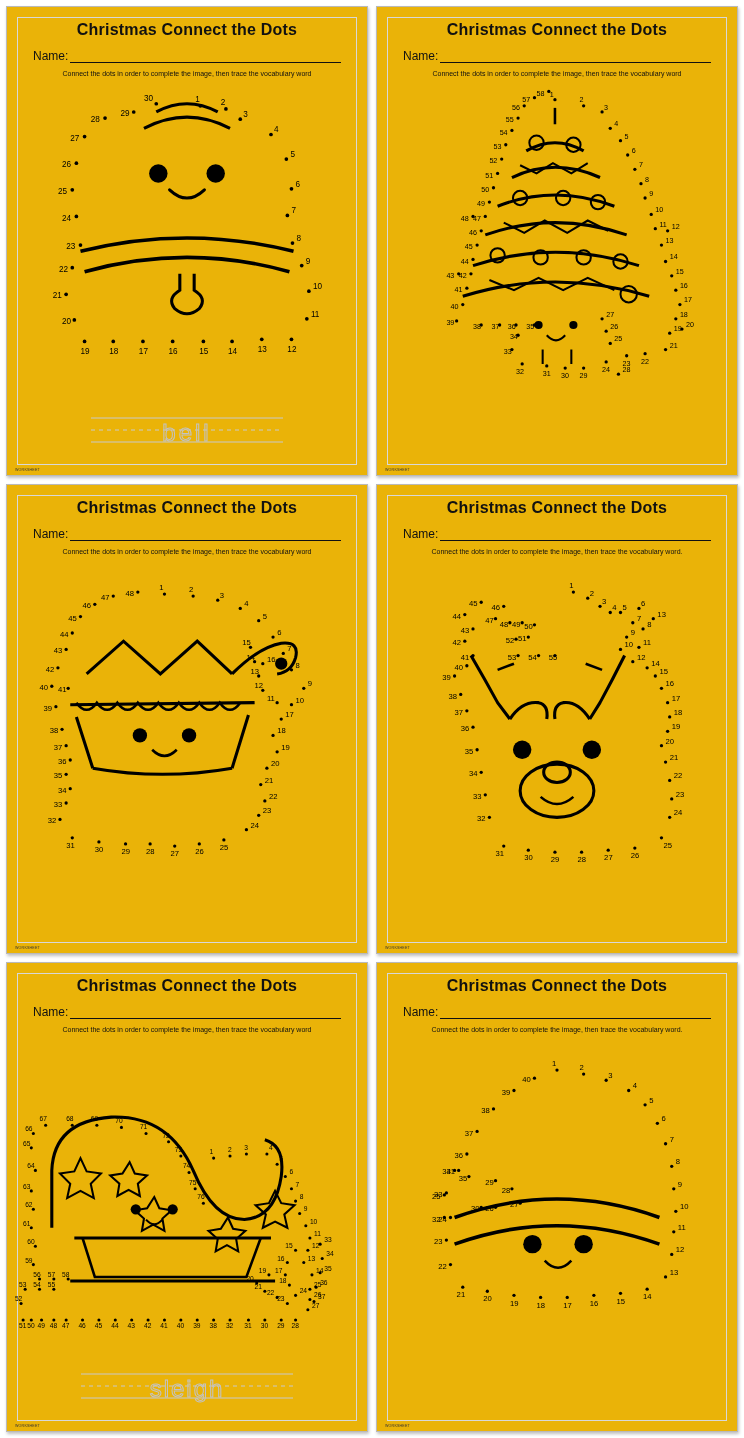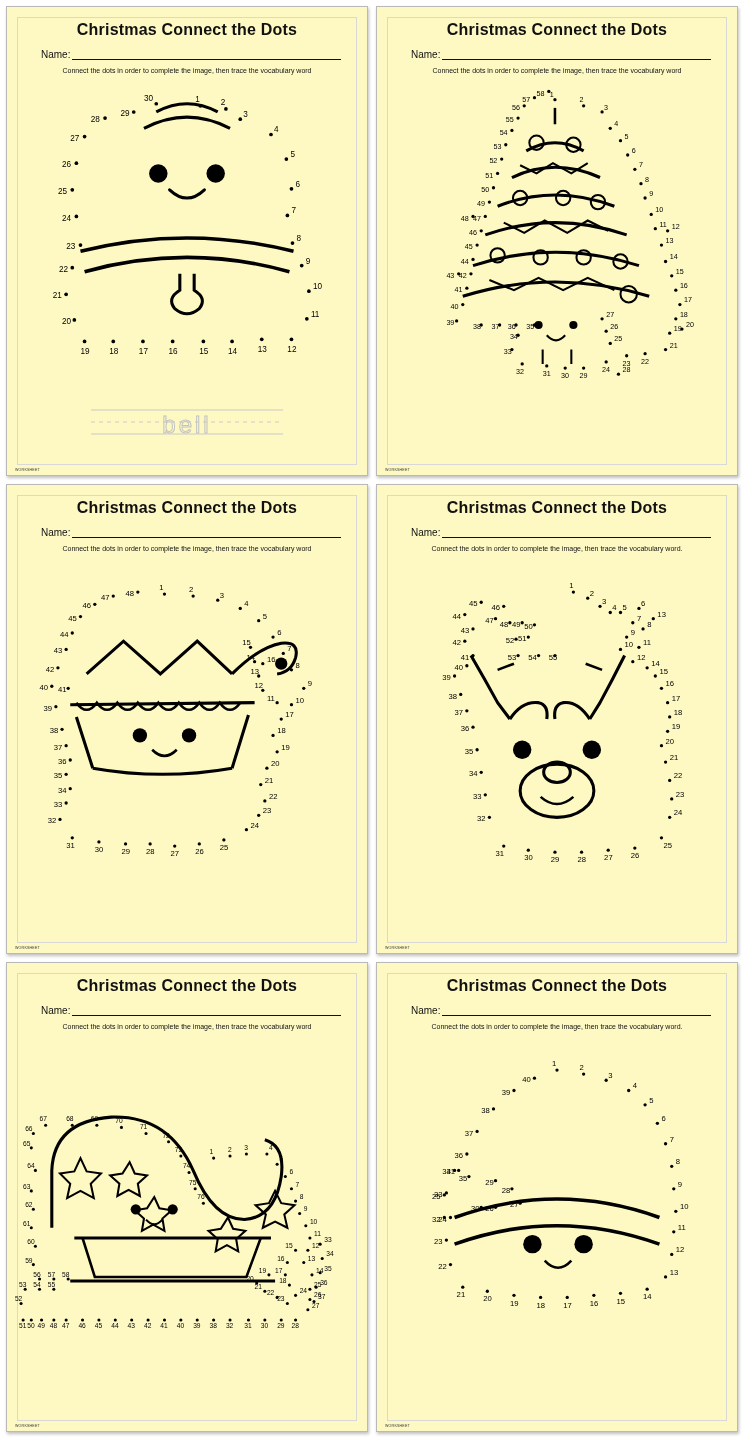--- a/index.html
+++ b/index.html
@@ -8,43 +8,43 @@
     width:744px;height:1438px;
     display:grid;
     grid-template-columns:1fr 1fr;
     grid-template-rows:repeat(3,1fr);
     gap:8px;
     padding:6px;
     box-sizing:border-box;
   }
   .page{
     position:relative;
-    background:#fef9c3;
+    background:#eab308;
     border:1px solid #b9b9b9;
     box-shadow:1px 2px 3px rgba(0,0,0,.25);
     box-sizing:border-box;
     overflow:hidden;
   }
   .page-inner{
     position:absolute;
     left:10px;right:10px;top:10px;bottom:10px;
     border:1px solid #d8d8d8;
     box-sizing:border-box;
   }
   .title{
     text-align:center;
     font-size:16px;
     font-weight:700;
     letter-spacing:.2px;
     margin-top:14px;
     color:#111;
   }
   .name-row{
-    margin:10px 26px 0 34px;
-    font-size:10px;
+    margin:10px 26px 0 26px;
+    font-size:12px;
     color:#111;
     display:flex;
     align-items:flex-end;
   }
   .name-label{white-space:nowrap;}
   .name-line{
     flex:1;
     border-bottom:1px solid #111;
     height:9px;
     margin-left:2px;
@@ -60,21 +60,21 @@
     position:absolute;
     left:0;right:0;
     top:64px;
     bottom:66px;
   }
   .art svg{width:100%;height:100%;display:block;}
   .trace{
     position:absolute;
     left:50%;
     transform:translateX(-50%);
-    bottom:36px;
+    bottom:28px;
     width:74%;
     height:34px;
   }
   .trace svg{width:100%;height:100%;display:block;}
   .footer{
     position:absolute;
     left:8px;bottom:3px;
     font-size:3.6px;
     color:#333;
     letter-spacing:.2px;
@@ -806,20 +806,28 @@
           <circle cx="172" cy="142" r="1.5"></circle>
             <text x="166" y="138">74</text>
           <circle cx="178" cy="158" r="1.5"></circle>
             <text x="172" y="154">75</text>
           <circle cx="186" cy="172" r="1.5"></circle>
             <text x="180" y="168">76</text>
         </g>
       </svg>
     </div>
 
+    <div class="trace">
+      <svg viewBox="0 0 220 34" xmlns="http://www.w3.org/2000/svg">
+        <line x1="4" y1="5" x2="216" y2="5" stroke="#c9c9c9" stroke-width="1"></line>
+        <line x1="4" y1="17" x2="216" y2="17" stroke="#c9c9c9" stroke-width="1" stroke-dasharray="4 4"></line>
+        <line x1="4" y1="29" x2="216" y2="29" stroke="#c9c9c9" stroke-width="1"></line>
+        <text x="110" y="28" text-anchor="middle" font-family="Liberation Sans, sans-serif" font-size="24" fill="none" stroke="#c3c3c3" stroke-width="1" letter-spacing="2">sleigh</text>
+      </svg>
+    </div>
     <div class="footer">WORKSHEET</div>
   </div>
 
   <div class="page">
     <div class="page-inner"></div>
     <div class="title">Christmas Connect the Dots</div>
     <div class="name-row">
       <span class="name-label">Name:</span>
       <span class="name-line"></span>
     </div>

